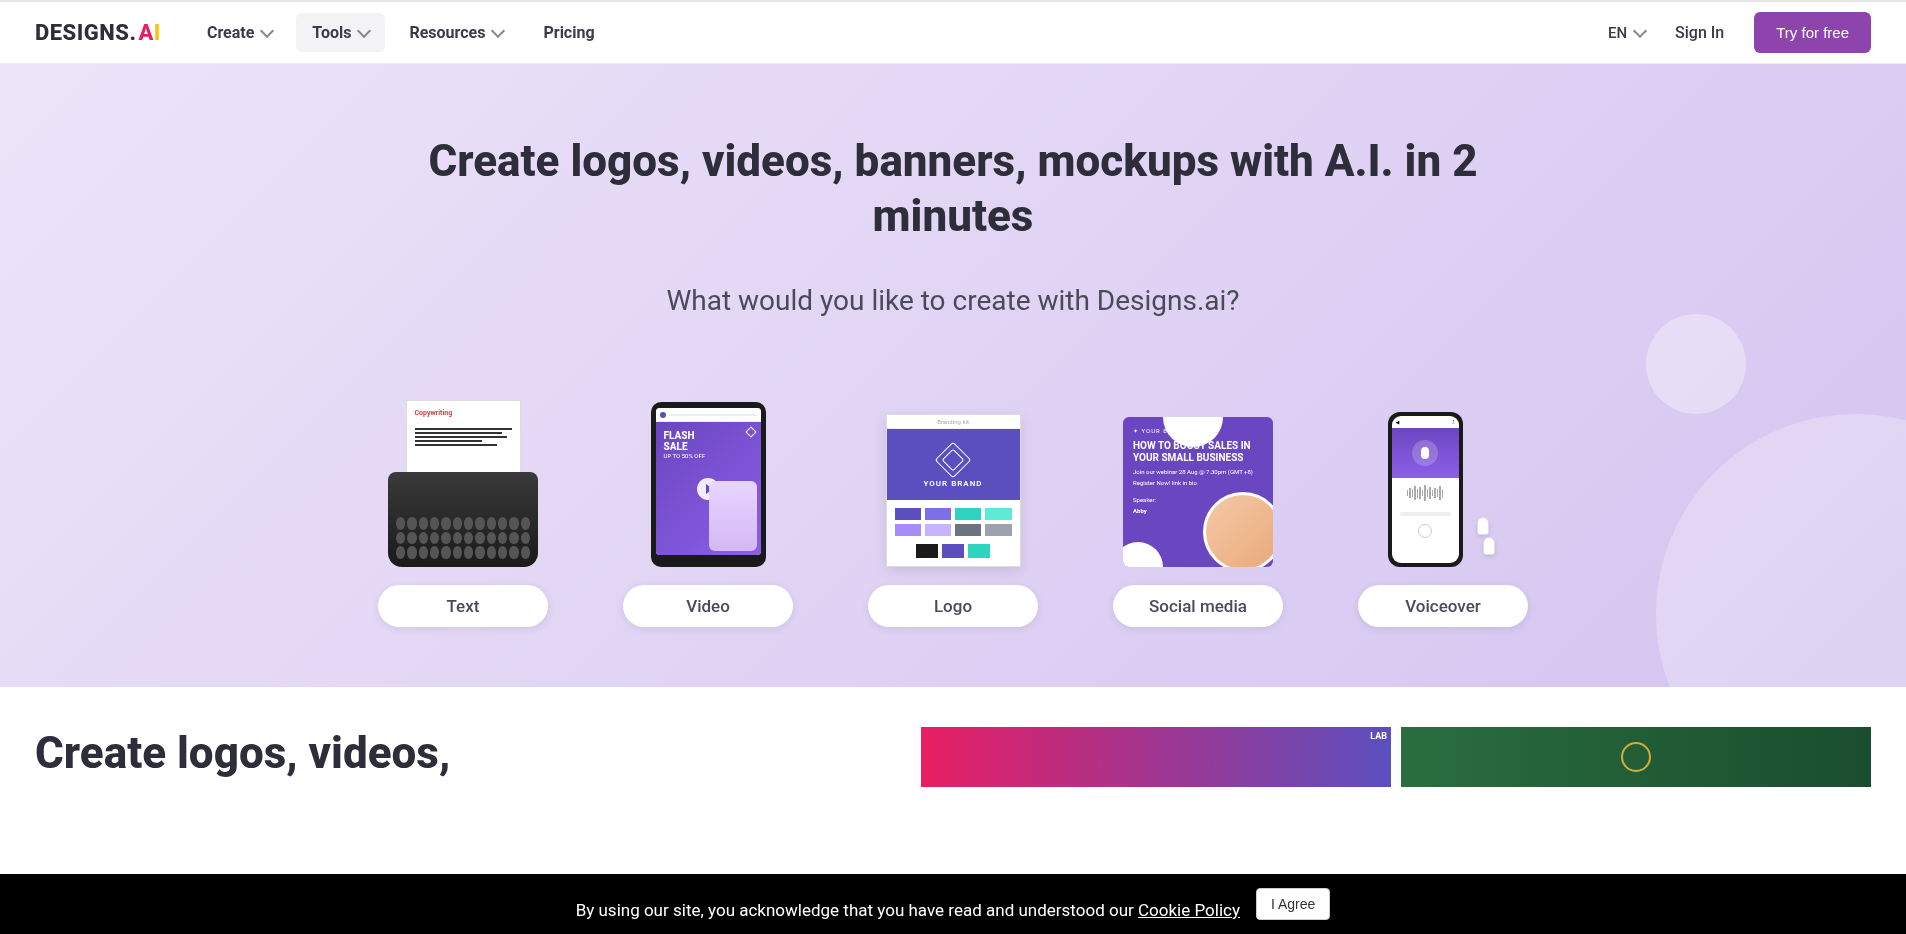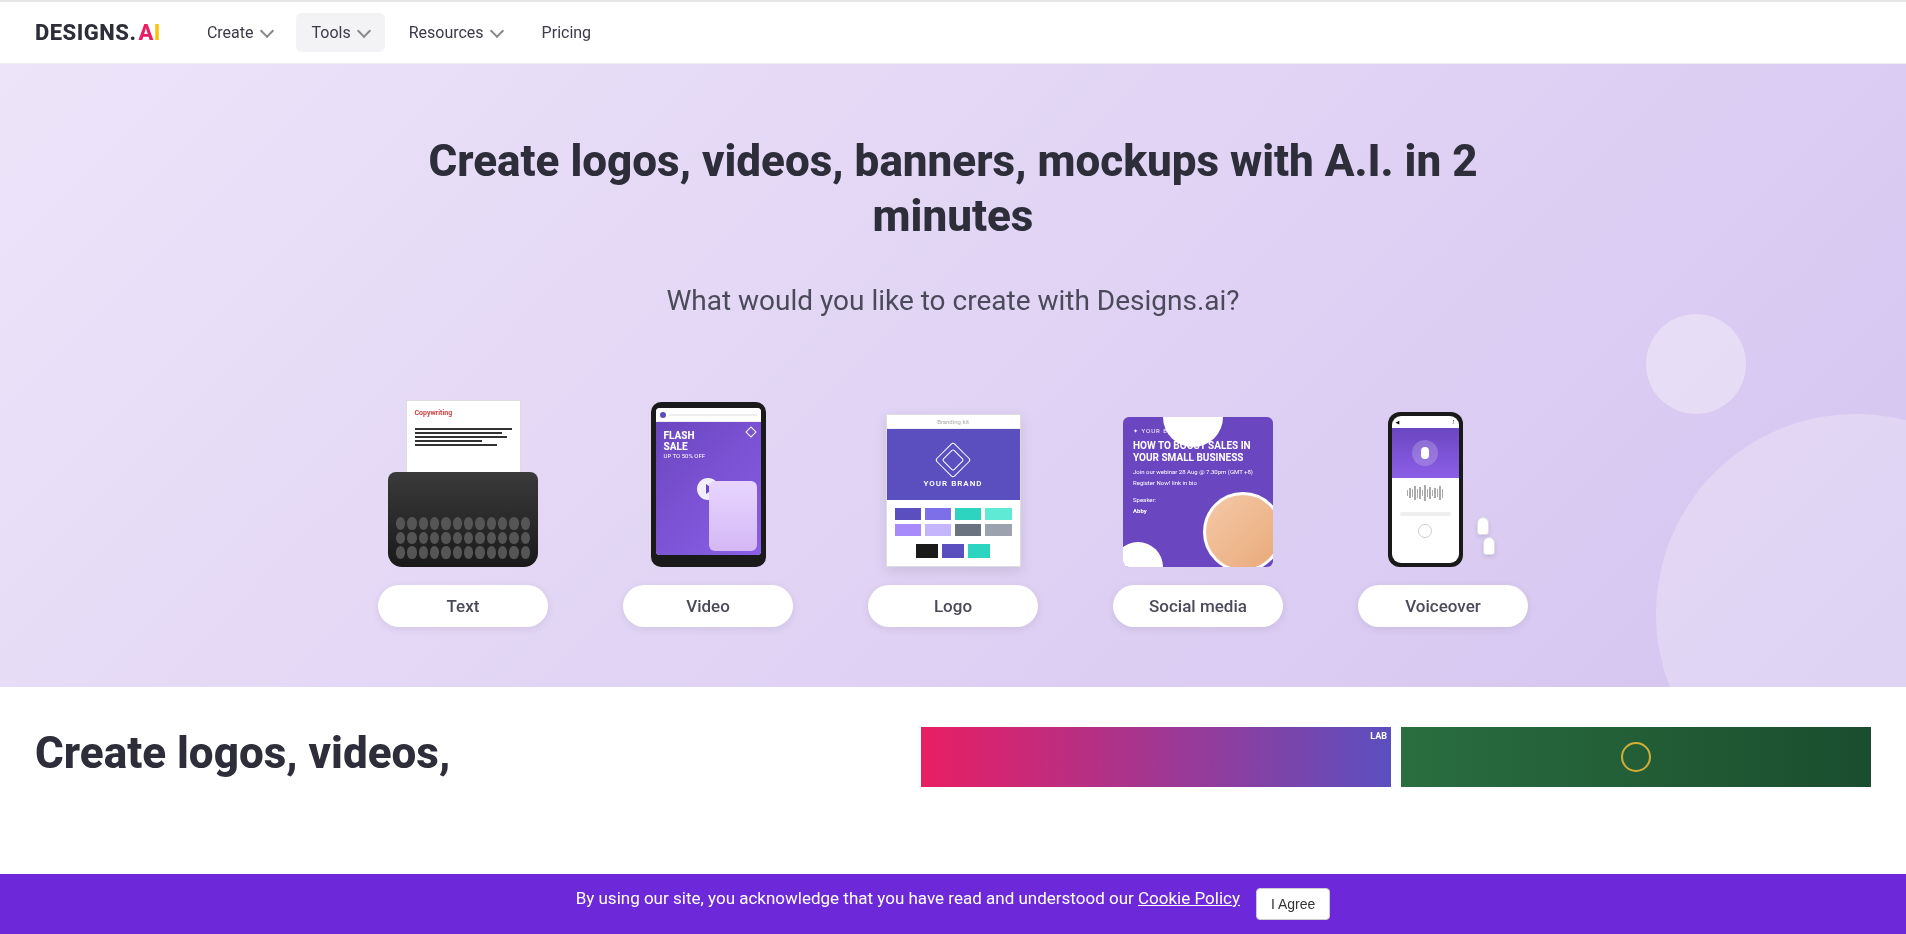--- a/index.html
+++ b/index.html
@@ -6,21 +6,21 @@
 body { font-family: -apple-system, BlinkMacSystemFont, 'Segoe UI', Roboto, sans-serif; background: #fff; overflow-x: hidden; }
 
 
 .header { display: flex; align-items: center; justify-content: space-between; padding: 0 35px; height: 64px; border-top: 2px solid #e5e5e5; border-bottom: 1px solid #eee; background: #fff; }
 .header-left { display: flex; align-items: center; gap: 30px; }
 .logo { font-weight: 800; font-size: 22px; letter-spacing: 0.5px; color: #2e2e3a; display: flex; }
 .logo-ai { margin-left: 2px; }
 .logo-a { color: #E91E63; }
 .logo-i { color: #FFC107; }
 .nav { display: flex; gap: 8px; }
-.nav-item { display: flex; align-items: center; gap: 8px; padding: 10px 16px; border-radius: 6px; color: #3a3a4a; font-size: 16px; font-weight: 400; cursor: pointer; }
+.nav-item { display: flex; align-items: center; gap: 8px; padding: 10px 16px; border-radius: 6px; color: #3a3a4a; font-size: 16px; font-weight: 700; cursor: pointer; }
 .nav-item.active { background: #f3f3f5; }
 .chevron { width: 10px; height: 10px; border-right: 2px solid #888; border-bottom: 2px solid #888; transform: rotate(45deg); margin-top: -4px; }
 .header-right { display: flex; align-items: center; gap: 30px; }
 .lang { display: flex; align-items: center; gap: 8px; color: #3a3a4a; font-size: 15px; font-weight: 500; cursor: pointer; }
 .signin { color: #3a3a4a; font-size: 16px; font-weight: 500; cursor: pointer; }
 .try-btn { background: #8E44AD; color: #fff; padding: 12px 22px; border-radius: 6px; font-size: 15px; font-weight: 500; border: none; cursor: pointer; }
 
 
 .hero { background: linear-gradient(135deg, #EDE4F9 0%, #D4C4F0 100%); padding: 70px 20px 60px; position: relative; overflow: hidden; min-height: 580px; }
 .hero::before { content: ''; position: absolute; right: -150px; top: 350px; width: 400px; height: 400px; background: rgba(255,255,255,0.25); border-radius: 50%; }
@@ -97,21 +97,21 @@
 
 .section2 { padding: 40px 35px 0; display: flex; gap: 60px; align-items: flex-start; }
 .section2-title { font-size: 44px; font-weight: 800; color: #2e2e3a; flex: 0 0 45%; }
 .section2-images { display: flex; gap: 10px; flex: 1; }
 .s2-img { height: 60px; flex: 1; }
 .s2-1 { background: linear-gradient(90deg, #E91E63, #5B4FBF); }
 .s2-2 { background: linear-gradient(90deg, #2A6E3F, #1a4d2e); display:flex;align-items:center;justify-content:center; }
 .s2-3 { background: linear-gradient(90deg, #48C9B0, #fff); display:flex;align-items:center;justify-content:center; }
 
 
-.cookie { position: fixed; bottom: 0; left: 0; right: 0; background: #6d28d9; padding: 14px 20px; display: flex; align-items: flex-start; justify-content: center; gap: 16px; z-index: 100; }
+.cookie { position: fixed; bottom: 0; left: 0; right: 0; background: #000000; padding: 14px 20px; display: flex; align-items: flex-end; justify-content: center; gap: 16px; z-index: 100; }
 .cookie-text { color: #fff; font-size: 17px; }
 .cookie-link { color: #fff; text-decoration: underline; cursor: pointer; }
 .cookie-btn { background: #fff; border: 1px solid #ccc; padding: 7px 14px; border-radius: 4px; font-size: 14px; cursor: pointer; color: #333; }
 </style>
 </head>
 <body>
 
 <header class="header">
   <div class="header-left">
     <div class="logo">
@@ -130,20 +130,28 @@
         <span class="chevron"></span>
       </div>
       <div class="nav-item">
         <span>Resources</span>
         <span class="chevron"></span>
       </div>
       <div class="nav-item">
         <span>Pricing</span>
       </div>
     </nav>
+  </div>
+  <div class="header-right">
+    <div class="lang">
+      <span>EN</span>
+      <span class="chevron"></span>
+    </div>
+    <div class="signin">Sign In</div>
+    <button class="try-btn">Try for free</button>
   </div>
 </header>
 
 <section class="hero">
   <h1 class="hero-title">Create logos, videos, banners, mockups with A.I. in 2 minutes</h1>
   <p class="hero-subtitle">What would you like to create with Designs.ai?</p>
 
   <div class="cards">
 
     <div class="card">

